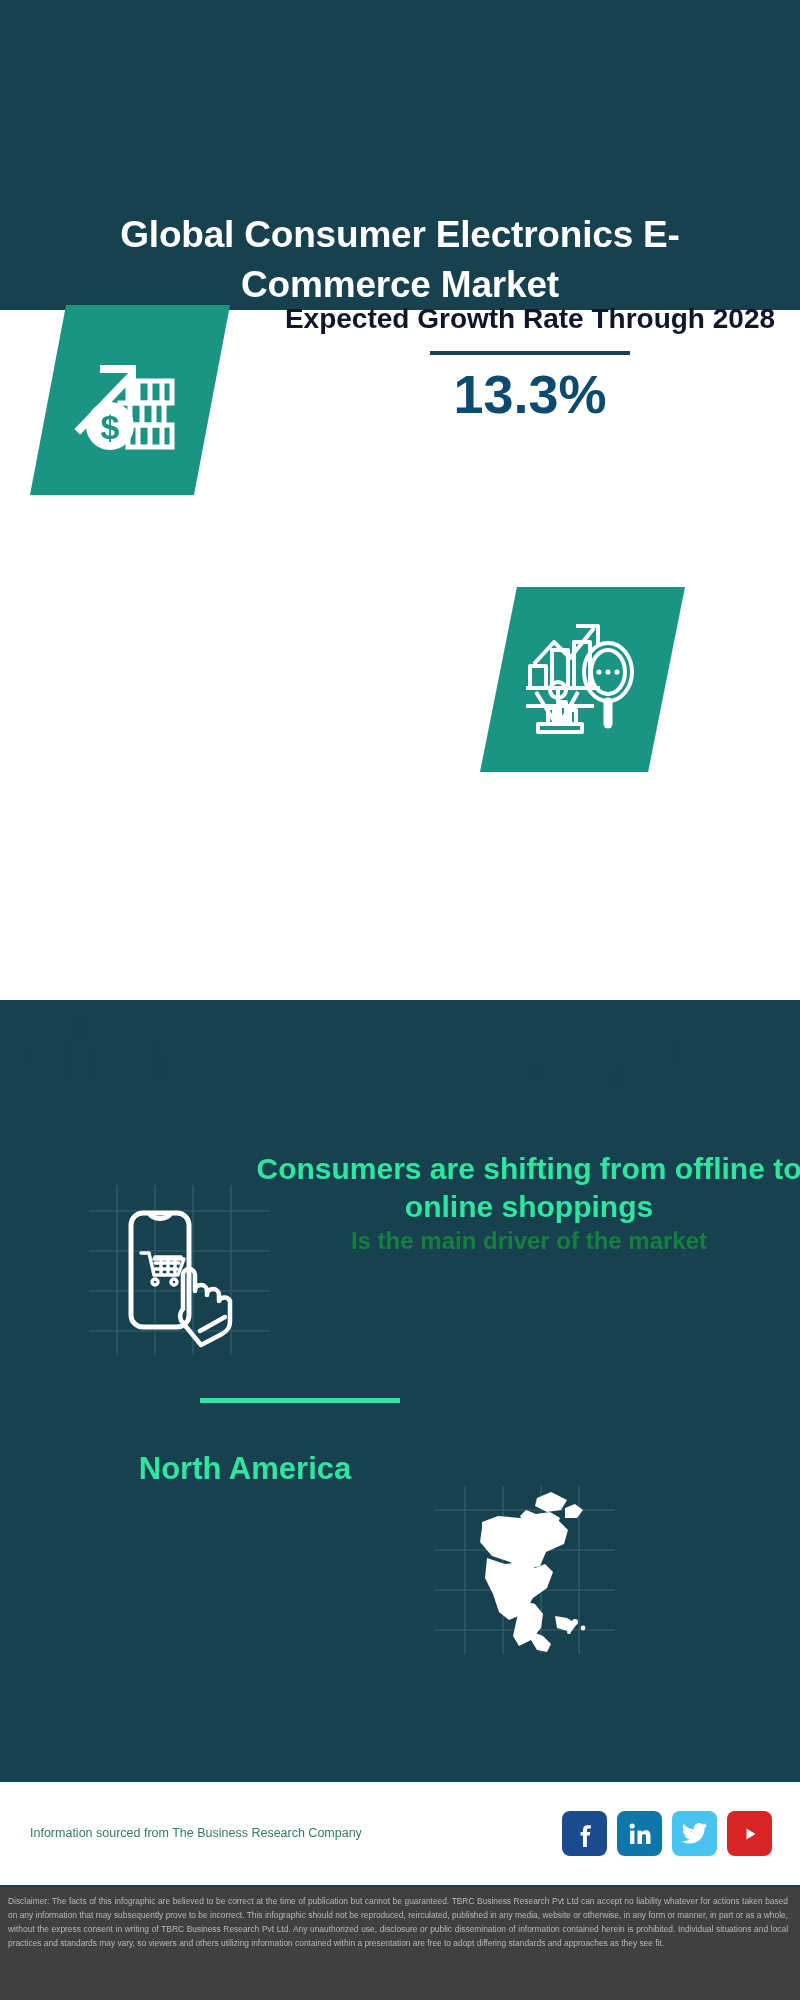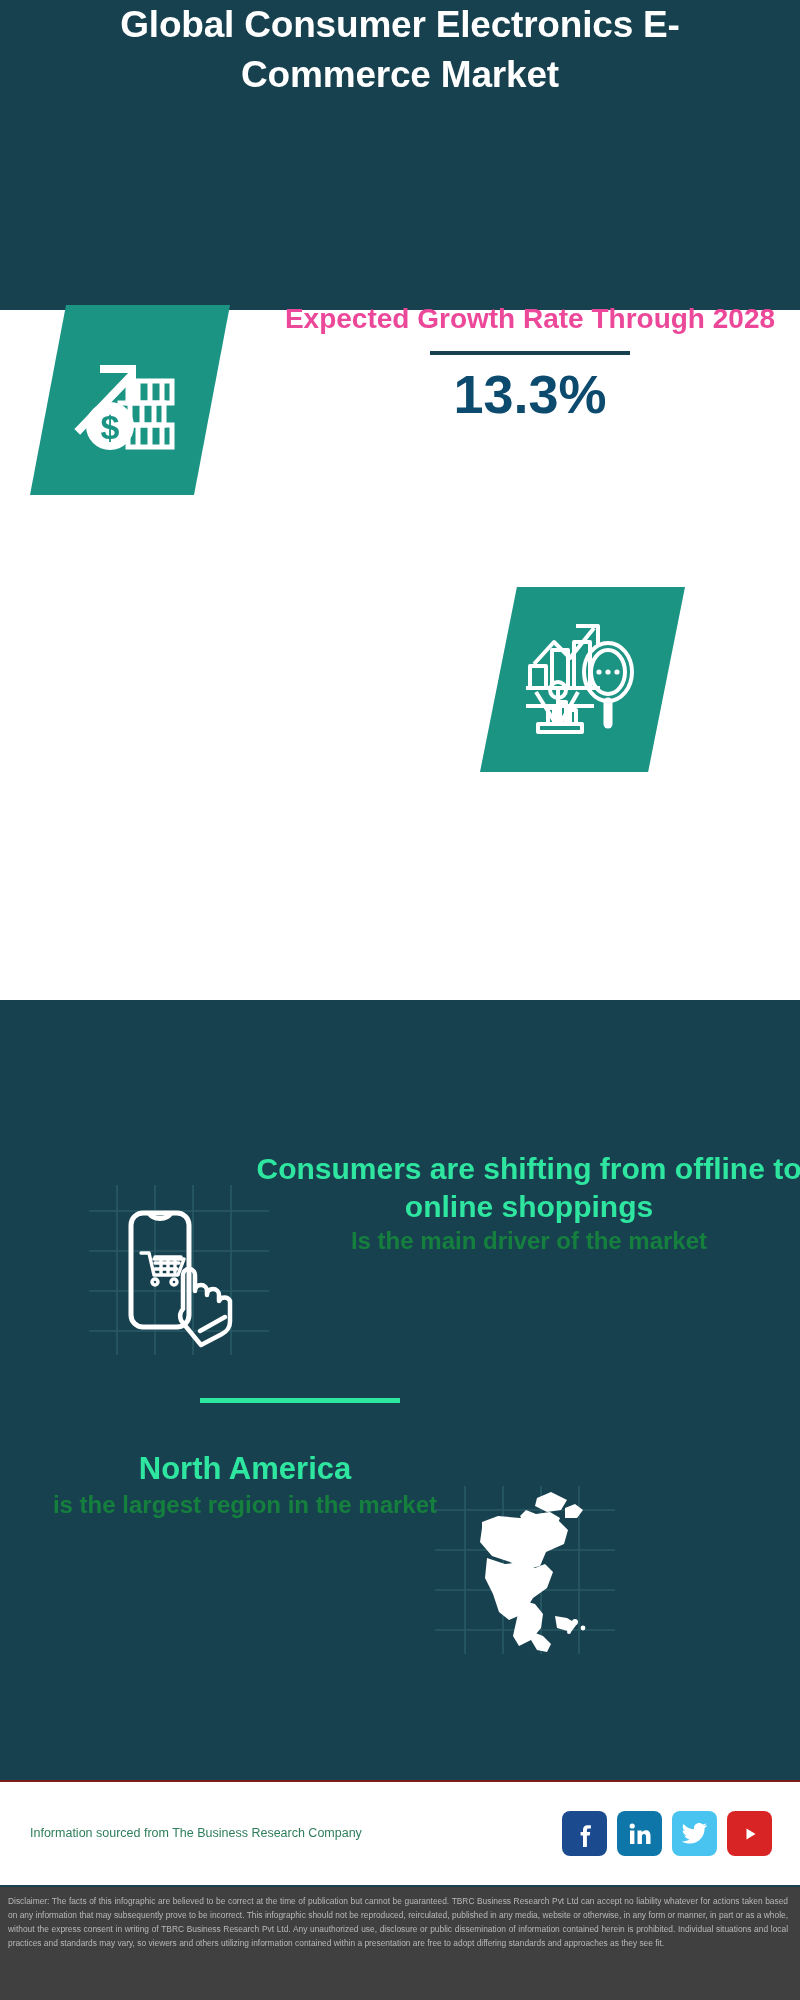--- a/index.html
+++ b/index.html
@@ -9,21 +9,21 @@
     background:#ffffff;
     width:800px; height:2000px;
     position:relative; overflow:hidden;
   }
   .page { width:800px; height:2000px; position:relative; background:#fff; }
 
   
   .header {
     position:absolute; left:0; top:0; width:800px; height:310px;
     background:#17414f;
-    display:flex; align-items:flex-start; justify-content:center;
+    display:flex; align-items:flex-end; justify-content:center;
   }
   .header-title {
     color:#ffffff;
     font-size:37px; font-weight:bold; line-height:1.35;
     text-align:center; width:620px;
     letter-spacing:-0.2px;
   }
 
   
   .stat1 { position:absolute; left:0; top:310px; width:800px; height:260px; }
@@ -33,21 +33,21 @@
     display:flex; align-items:center; justify-content:center;
   }
   .para-left {
     left:30px; top:-5px; width:200px; height:190px;
     clip-path: polygon(18% 0%, 100% 0%, 82% 100%, 0% 100%);
   }
   .stat1-text {
     position:absolute; left:280px; top:-10px; width:500px; text-align:center;
   }
   .stat-label {
-    color:#ec4899; font-size:28px; font-weight:bold; line-height:1.33;
+    color:#0f172a; font-size:28px; font-weight:bold; line-height:1.33;
   }
   .rule-dark {
     width:200px; height:4px; background:#17414f; margin:14px auto 10px auto;
   }
   .stat-value {
     color:#0c4a6e; font-size:54px; font-weight:bold; line-height:1.1;
   }
 
   
   .stat2 { position:absolute; left:0; top:565px; width:800px; height:240px; }
@@ -92,21 +92,21 @@
   .region { position:absolute; left:0; top:1450px; width:728px; height:260px; }
   .region-text {
     position:absolute; left:20px; top:0px; width:450px; text-align:center;
   }
   .region-hl { color:#2fe6a0; font-size:31px; font-weight:bold; line-height:1.25; }
   .region-map { position:absolute; left:425px; top:30px; width:200px; height:180px; }
 
   
   .source-bar {
     position:absolute; left:0; top:1780px; width:800px; height:105px;
-    background:#ffffff; border-top:2px solid #7f1d1d;
+    background:#ffffff; border-top:2px solid #0c4a6e;
     display:flex; align-items:center;
   }
   .source-text {
     margin-left:30px; color:#2e7d5b; font-size:12.5px; line-height:1.75;
     flex:1;
   }
   .social { display:flex; gap:10px; margin-right:28px; }
   .s-ico {
     width:45px; height:45px; border-radius:8px;
     display:flex; align-items:center; justify-content:center;
@@ -250,21 +250,20 @@
       <div class="hl">Consumers are shifting from offline to online shoppings</div>
       <div class="sub">Is the main driver of the market</div>
     </div>
   </div>
 
   <div class="rule-mint"></div>
 
   <div class="region">
     <div class="region-text">
       <div class="region-hl">North America</div>
-      <div class="sub">is the largest region in the market</div>
     </div>
     <div class="region-map">
       <svg width="200" height="180" viewBox="0 0 200 180" aria-hidden="true">
         <g stroke="#2a5a66" stroke-width="1.6" fill="none">
           <path d="M40 6 v168 M78 6 v168 M116 6 v168 M154 6 v168"></path>
           <path d="M10 30 h180 M10 70 h180 M10 110 h180 M10 150 h180"></path>
         </g>
         <g fill="#ffffff">
           <path d="M112 18 l14 -6 l16 8 l-6 10 l-14 2 l-12 -6 z"></path>
           <path d="M101 30 l10 4 l14 -2 l10 6 l-4 10 l-16 4 l-14 -6 l-6 -10 z"></path>

